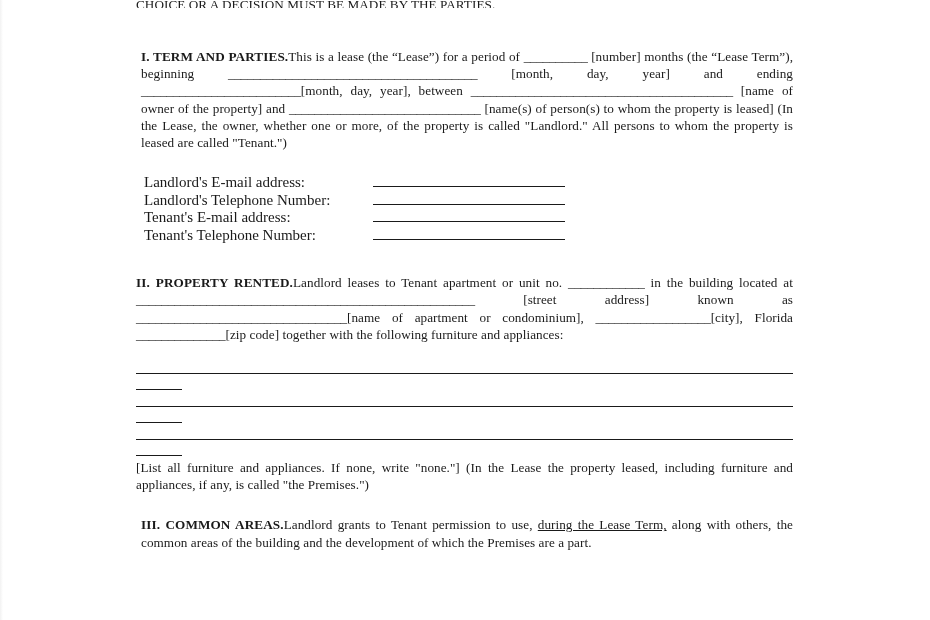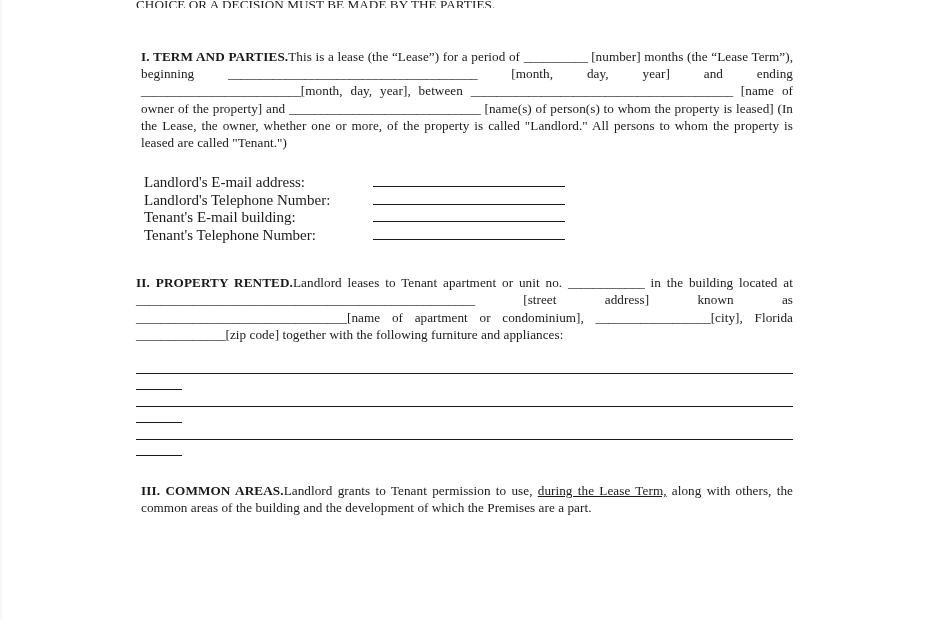--- a/index.html
+++ b/index.html
@@ -138,21 +138,21 @@
     <div class="contact-block">
       <div class="contact-row">
         <span class="contact-label">Landlord's E-mail address:</span>
         <span class="contact-line"></span>
       </div>
       <div class="contact-row">
         <span class="contact-label">Landlord's Telephone Number:</span>
         <span class="contact-line"></span>
       </div>
       <div class="contact-row">
-        <span class="contact-label">Tenant's E-mail building:</span>
+        <span class="contact-label">Tenant's E-mail address:</span>
         <span class="contact-line"></span>
       </div>
       <div class="contact-row">
         <span class="contact-label">Tenant's Telephone Number:</span>
         <span class="contact-line"></span>
       </div>
     </div>
 
     <div class="spacer-xl"></div>
 
@@ -174,19 +174,20 @@
           <span class="rule"></span>
         </div>
       <div class="blank-full">
           <span class="rule"></span>
         </div>
       <div class="blank-stub">
           <span class="rule"></span>
         </div>
     </div>
 
+    <p class="para">[List all furniture and appliances. If none, write "none."] (In the Lease the property leased, including furniture and appliances, if any, is called "the Premises.")</p>
 
     <div class="spacer-lg"></div>
 
     <p class="para indent-head"><span class="sec-head">III. COMMON AREAS.</span><span>Landlord grants to Tenant permission to use, </span><span class="uline">during the Lease Term,</span><span> along with others, the common areas of the building and the development of which the Premises are a part.</span></p>
 
   </div>
 </div>
 
 </body></html>

